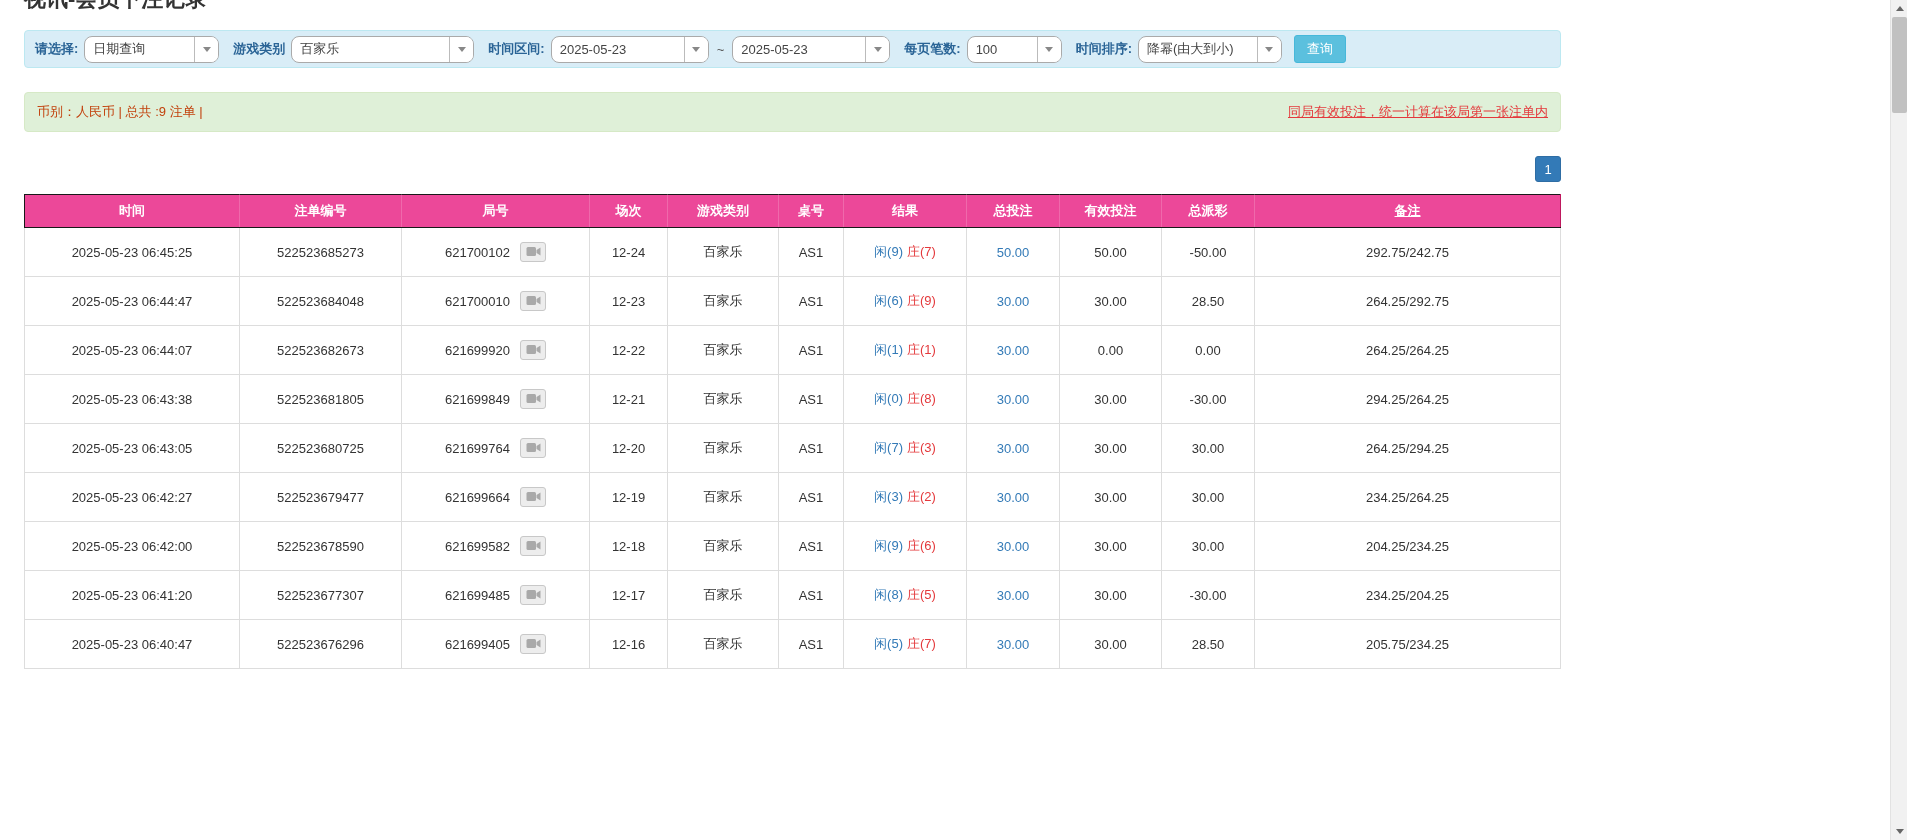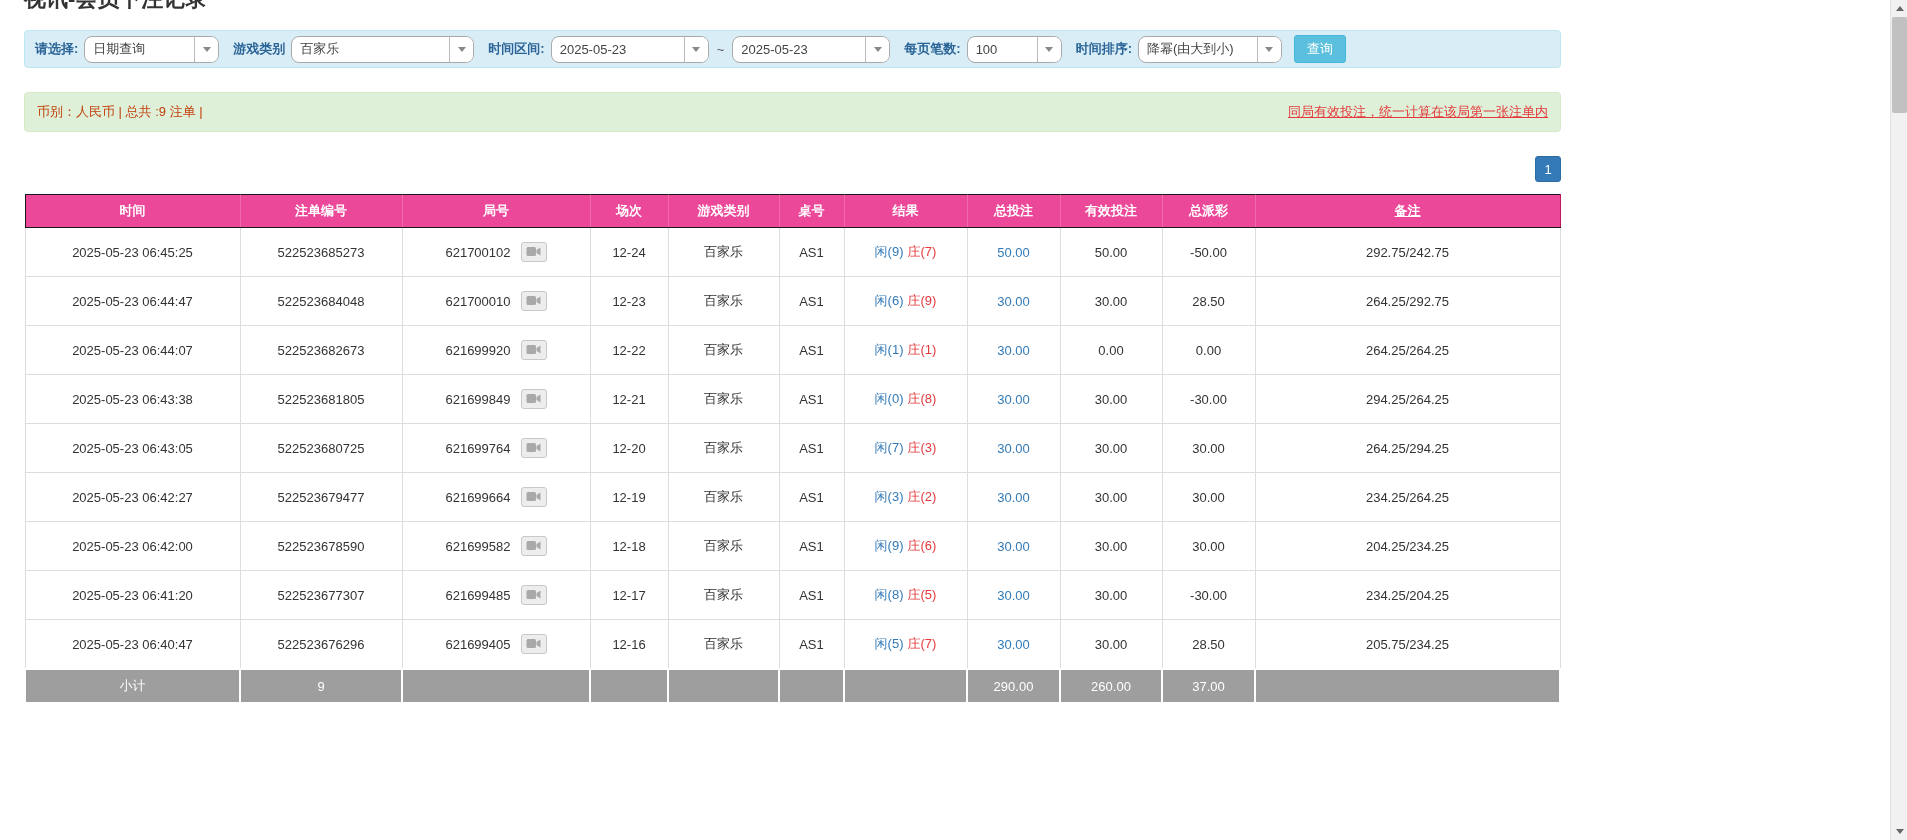--- a/index.html
+++ b/index.html
@@ -469,33 +469,20 @@
     </td>
     <td>
       <a class="bet-link">30.00</a>
     </td>
     <td>30.00</td>
     <td>28.50</td>
     <td>205.75/234.25</td>
   </tr>
 </tbody>
     <tfoot>
-      <tr>
-        <td>小计</td>
-        <td>9</td>
-        <td></td>
-        <td></td>
-        <td></td>
-        <td></td>
-        <td></td>
-        <td>290.00</td>
-        <td>260.00</td>
-        <td>37.00</td>
-        <td></td>
-      </tr>
     </tfoot>
   </table>
 </div>
 
 <div class="scrollbar">
   <div class="sb-arrow up">
       <i class="tri-up"></i>
     </div>
   <div class="sb-thumb"></div>
   <div class="sb-arrow down">

